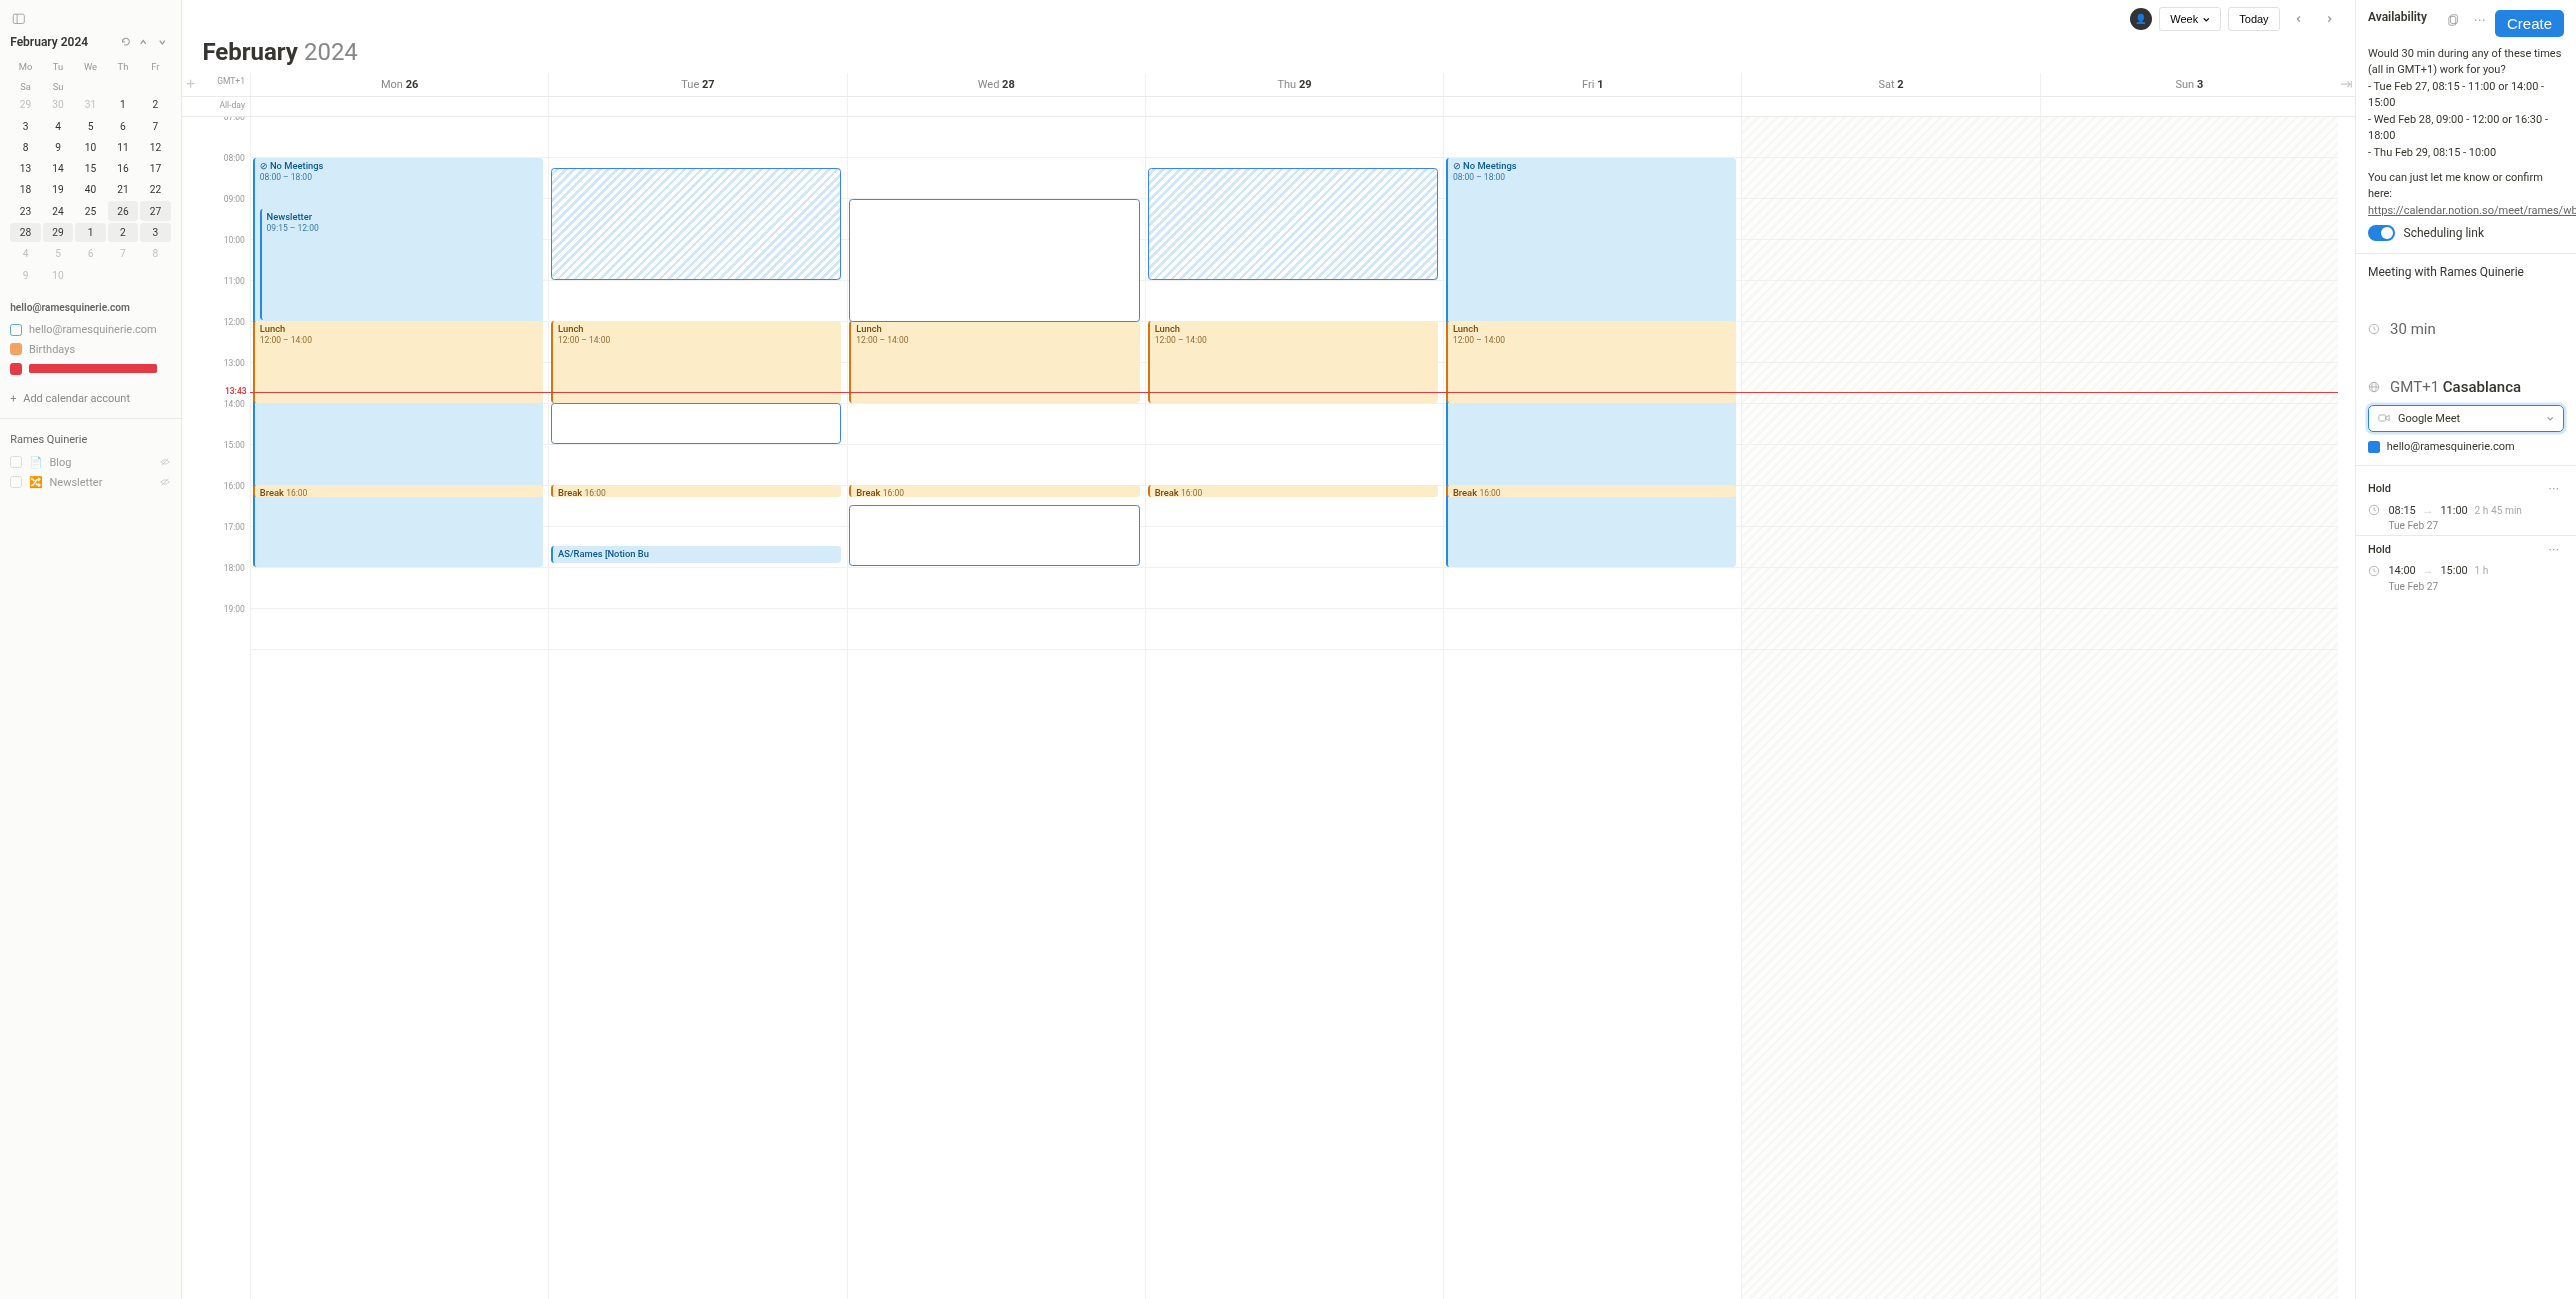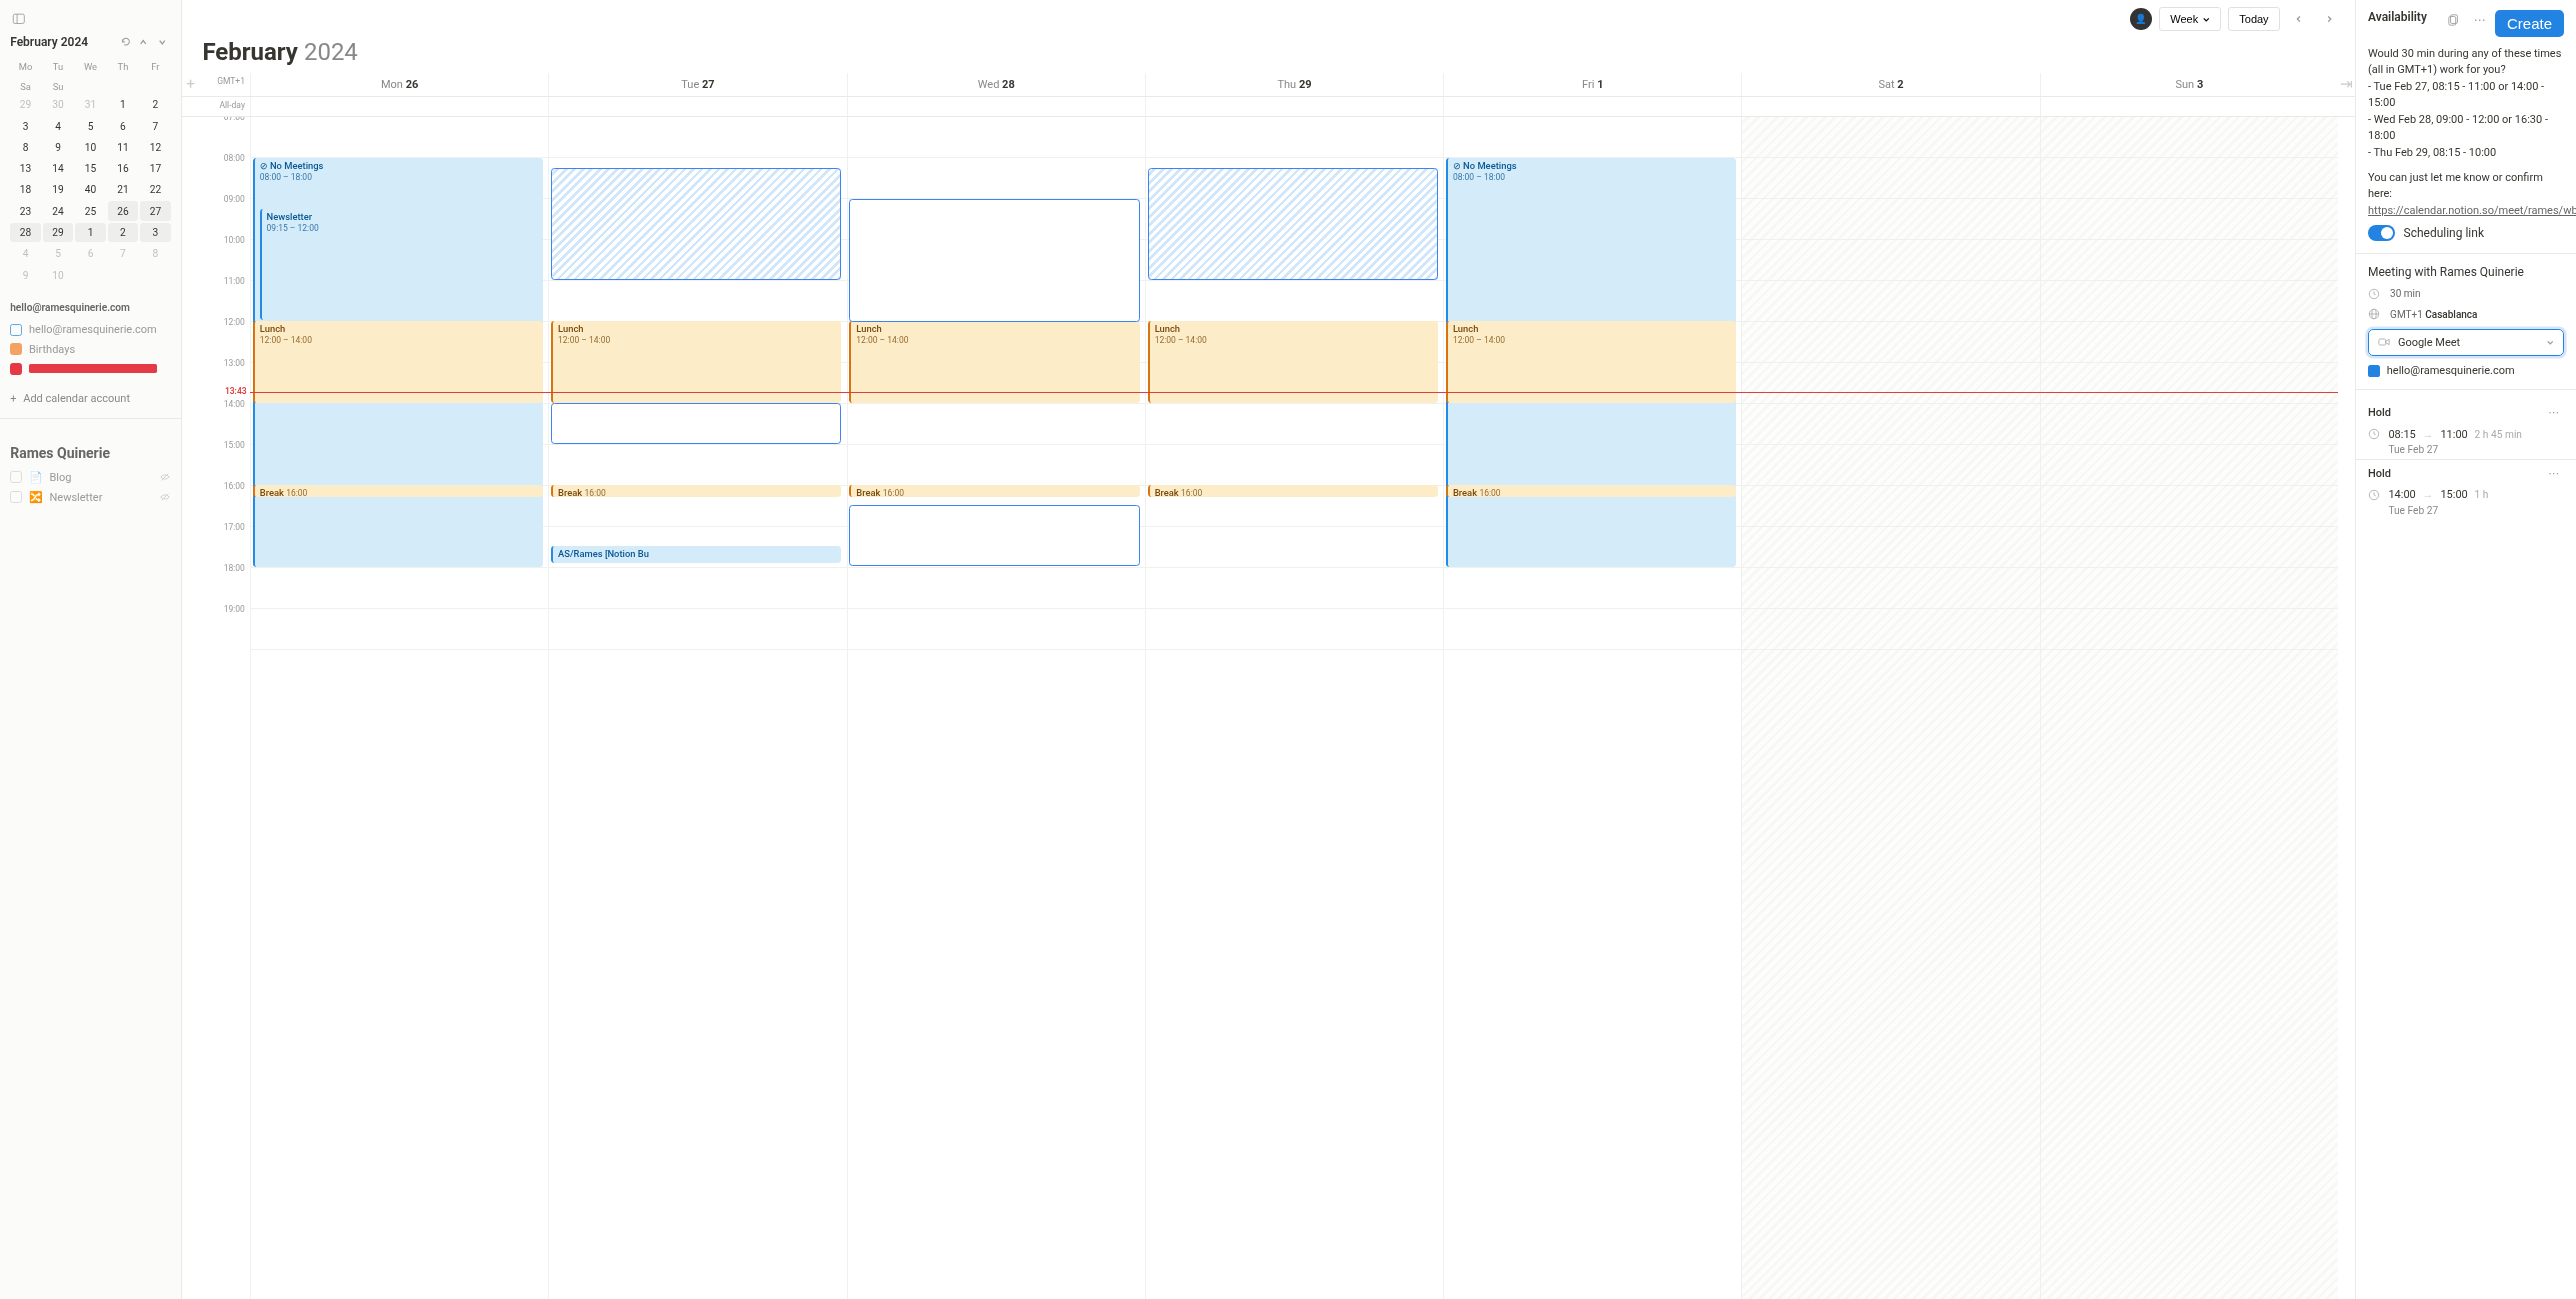--- a/index.html
+++ b/index.html
@@ -23,21 +23,21 @@
 .account-section { padding: 6.8px 10.2px; }
 .account-email { font-size: 10.2px; font-weight: 600; color: #666; margin-bottom: 6.8px; }
 .cal-item { display: flex; align-items: center; gap: 6.8px; padding: 3.4px 0; font-size: 11px; color: #999; cursor: pointer; }
 .cal-chip { width: 12px; height: 12px; border-radius: 2.6px; border: 1.3px solid; }
 .cal-chip.blue { border-color: #5aa9e6; }
 .cal-chip.orange { border-color: #f4a261; background: #f4a261; }
 .cal-chip.red { border-color: #e63946; background: #e63946; }
 .redacted { background: #e63946; height: 8.5px; width: 128px; border-radius: 1.7px; }
 .add-cal { display: flex; align-items: center; gap: 6.8px; padding: 6.8px 10.2px; font-size: 11px; color: #888; cursor: pointer; }
 .divider { border-top: 0.9px solid #e9e9e7; margin: 6.8px 0; }
-.workspace-title { font-size: 14px; font-weight: 700; color: #666; padding: 6.8px 10.2px; margin-top: 12px; }
+.workspace-title { font-size: 11px; font-weight: 400; color: #666; padding: 6.8px 10.2px; }
 .ws-item { display: flex; align-items: center; gap: 6.8px; padding: 3.4px 10.2px; font-size: 11px; color: #999; }
 .ws-item .eye { margin-left: auto; color: #ccc; }
 
 
 .main { flex: 1; display: flex; flex-direction: column; overflow: hidden; }
 .topbar { display: flex; align-items: center; justify-content: flex-end; gap: 6.8px; padding: 6.8px 13.6px; }
 .avatar { width: 22px; height: 22px; border-radius: 50%; background: #333; display:flex; align-items:center; justify-content:center; color:#fff; font-size:9.4px; }
 .btn { border: 0.9px solid #e0e0de; background: #fff; padding: 5.1px 10.2px; border-radius: 3px; font-size: 11px; cursor: pointer; display: flex; align-items: center; gap: 3.4px; }
 .nav-arrow { width: 24px; height: 24px; display:flex; align-items:center; justify-content:center; color:#999; cursor:pointer; border-radius:3.4px; }
 .cal-title { font-size: 24px; font-weight: 700; padding: 0 20.4px 6.8px; }
@@ -77,21 +77,21 @@
 .panel-title { font-weight: 600; flex: 1; }
 .icon-btn { width: 20.4px; height: 20.4px; display:flex; align-items:center; justify-content:center; color:#999; cursor:pointer; border-radius:3.4px; }
 .create-btn { background: #2383e2; color: #fff; border: none; padding: 5.1px 12px; border-radius: 5.1px; font-weight: 500; cursor: pointer; font-size:15px; }
 .msg-text { font-size: 11px; line-height: 1.5; color: #37352f; }
 .link-text { color: #666; text-decoration: underline; font-size:11px; }
 .toggle-row { display: flex; align-items: center; gap: 8.5px; }
 .toggle { width: 27px; height: 15.3px; background: #2383e2; border-radius: 8.5px; position: relative; cursor: pointer; }
 .toggle::after { content:''; position:absolute; width:12px; height:12px; background:#fff; border-radius:50%; top:1.7px; right:1.7px; }
 .section-div { border-top: 0.9px solid #e9e9e7; margin: 3.4px -12px; }
 .meeting-title { font-size: 12px; }
-.field-row { display: flex; align-items: center; gap: 8.5px; font-size: 10px; color: #666; }
+.field-row { display: flex; align-items: center; gap: 8.5px; font-size: 15px; color: #666; margin-top: 32px; }
 .field-icon { width: 13.6px; color: #aaa; }
 .select-box { border: 1.7px solid #2383e2; border-radius: 5.1px; padding: 6px 8.5px; display: flex; align-items: center; gap: 6.8px; font-size: 11px; box-shadow: 0 0 0 2.6px rgba(35,131,226,0.2); }
 .select-box .chev { margin-left: auto; color: #999; }
 .email-row { display: flex; align-items: center; gap: 6.8px; font-size: 11px; }
 .email-chip { width: 12px; height: 12px; background: #2383e2; border-radius: 2.6px; }
 .hold-block { }
 .hold-header { display: flex; align-items: center; justify-content: space-between; font-size: 11px; font-weight: 500; margin-bottom: 5.1px; }
 .hold-time { display: flex; align-items: center; gap: 6.8px; font-size: 11px; margin-bottom: 1.7px; }
 .hold-time .dur { color: #aaa; font-size: 10.2px; }
 .hold-date { font-size: 10.2px; color: #888; margin-left: 20.4px; margin-top: 3.4px; }

